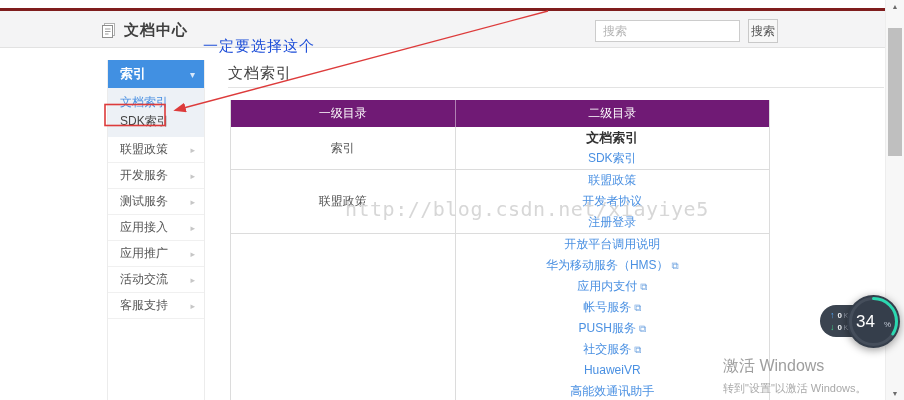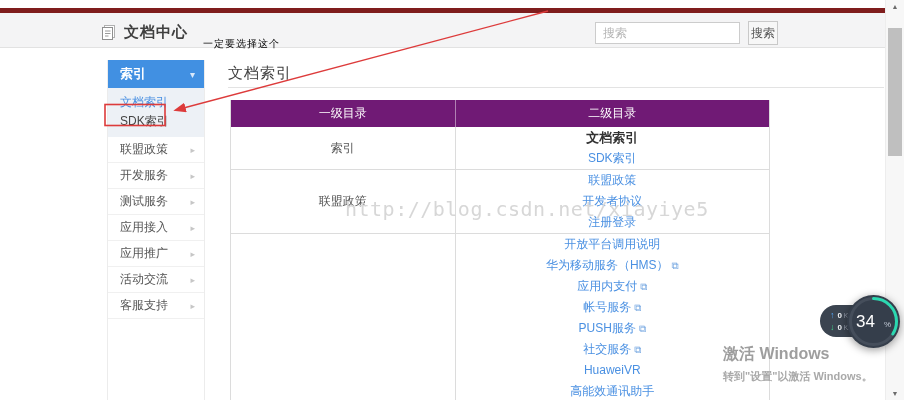--- a/index.html
+++ b/index.html
@@ -7,21 +7,21 @@
   body {
     position: relative;
     font-family: "Liberation Sans", "DejaVu Sans", sans-serif;
     background: #ffffff;
   }
 
   
   .app-header {
     position: absolute; left: 0; top: 8px; width: 885px; height: 40px;
     background: #f4f4f5;
-    border-top: 5px solid #7f1d1d;
+    border-top: 3px solid #7f1d1d;
     border-bottom: 1px solid #e2e2e2;
   }
   .logo-wrap { position: absolute; left: 100px; top: 0; height: 38px; display: flex; align-items: center; }
   .logo-icon { width: 17px; height: 17px; margin-right: 7px; }
   .logo-text { font-size: 15px; font-weight: 700; color: #3f3f3f; letter-spacing: 1px; }
   .search-input {
     position: absolute; left: 595px; top: 9px; width: 145px; height: 22px;
     border: 1px solid #cccccc; background: #fff; font-size: 12px; color: #333;
     padding: 0 7px; outline: none; font-family: inherit;
   }
@@ -71,26 +71,26 @@
   .entry.link { cursor: pointer; }
   .entry.bold { color: #333; font-weight: 700; font-size: 13px; }
   .ext { font-size: 10px; margin-left: 3px; color: #6fa3e0; }
 
   
   .csdn-watermark {
     position: absolute; left: 345px; top: 197px; z-index: 6;
     font-family: "DejaVu Sans Mono", monospace; font-size: 20px; letter-spacing: 0.5px;
     color: #d7d7d7; pointer-events: none;
   }
-  .win-activate { position: absolute; left: 723px; top: 344px; z-index: 6; pointer-events: none; font-weight: bold; }
+  .win-activate { position: absolute; left: 723px; top: 356px; z-index: 6; pointer-events: none; }
   .win-activate .t1 { font-size: 16px; color: #9e9e9e; }
   .win-activate .t2 { font-size: 11px; color: #a9a9a9; margin-top: 4px; }
 
   
-  .red-note { position: absolute; left: 203px; top: 37px; font-size: 10px; color: #000000; z-index: 41; letter-spacing: 1px; }
+  .red-note { position: absolute; left: 203px; top: 37px; font-size: 15px; color: #1d4ed8; z-index: 41; letter-spacing: 1px; }
   .red-overlay { position: absolute; left: 0; top: 0; width: 904px; height: 400px; z-index: 40; pointer-events: none; }
 
   
   .speed-widget { position: absolute; left: 820px; top: 295px; width: 80px; height: 53px; z-index: 50; }
   .speed-pill {
     position: absolute; left: 0; top: 10px; width: 62px; height: 32px;
     background: #3b4450; border-radius: 16px; padding: 4px 0 0 10px;
   }
   .speed-row { height: 12px; display: flex; align-items: center; font-size: 8px; }
   .arr-up { color: #53a4f3; font-size: 9px; margin-right: 3px; }

